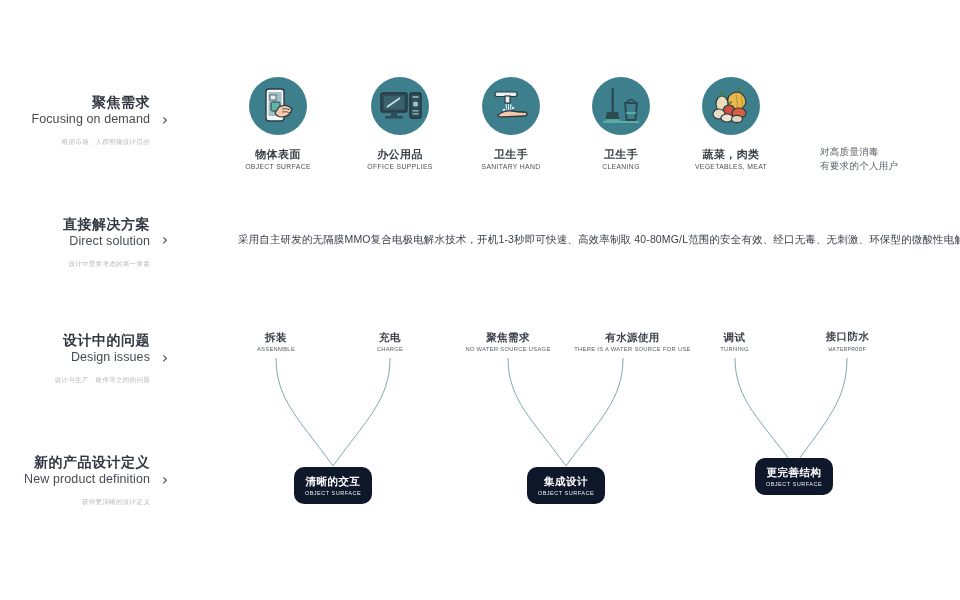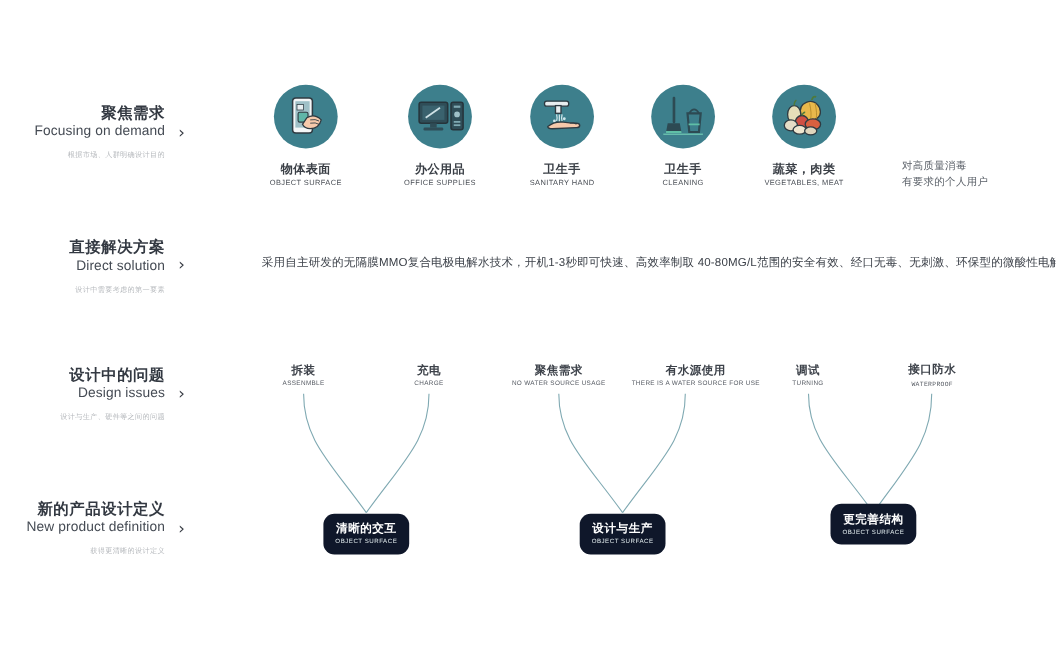--- a/index.html
+++ b/index.html
@@ -254,21 +254,21 @@
       <path d="M735 358 C735 400 761 420 794 466"></path>
       <path d="M847 358 C847 400 827 420 794 466"></path>
     </g>
   </svg>
 
   <div class="defbox" style="left:294px; top:467px;">
     <div class="cn">清晰的交互</div>
     <div class="en">OBJECT SURFACE</div>
   </div>
   <div class="defbox" style="left:527px; top:467px;">
-    <div class="cn">设计与生产</div>
+    <div class="cn">集成设计</div>
     <div class="en">OBJECT SURFACE</div>
   </div>
   <div class="defbox" style="left:755px; top:458px;">
     <div class="cn">更完善结构</div>
     <div class="en">OBJECT SURFACE</div>
   </div>
 
 </div>
 
 </body></html>

